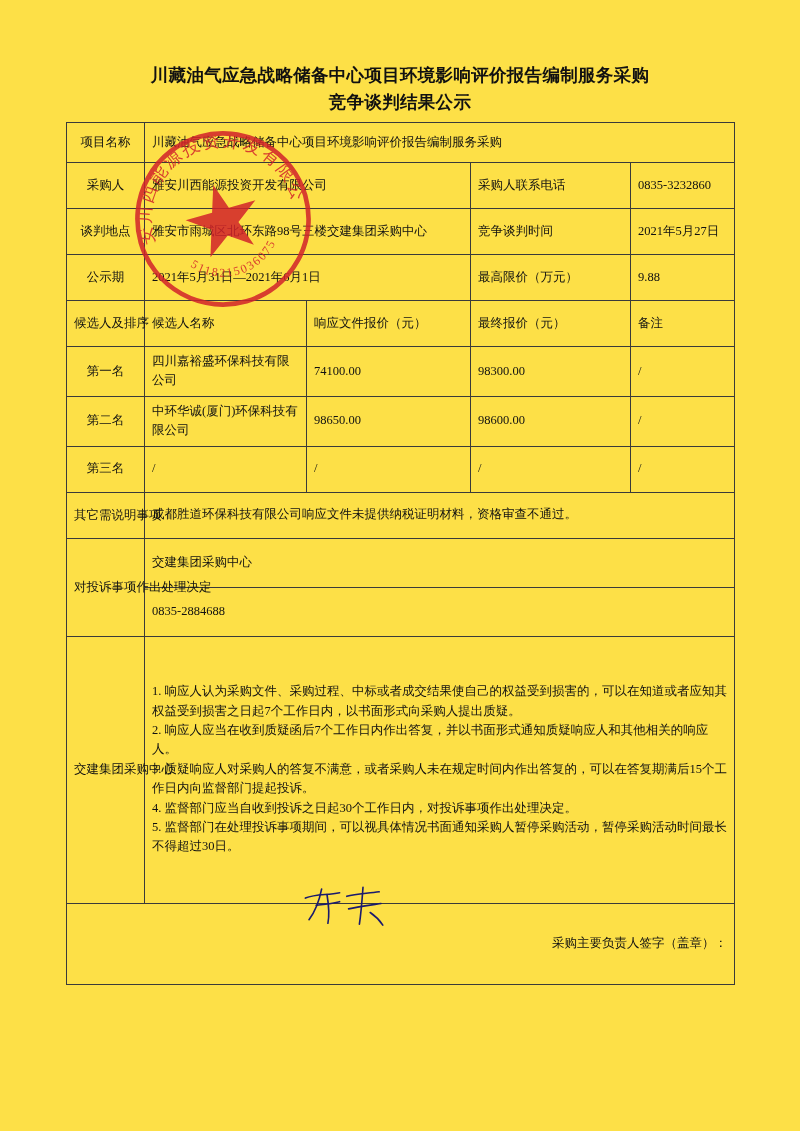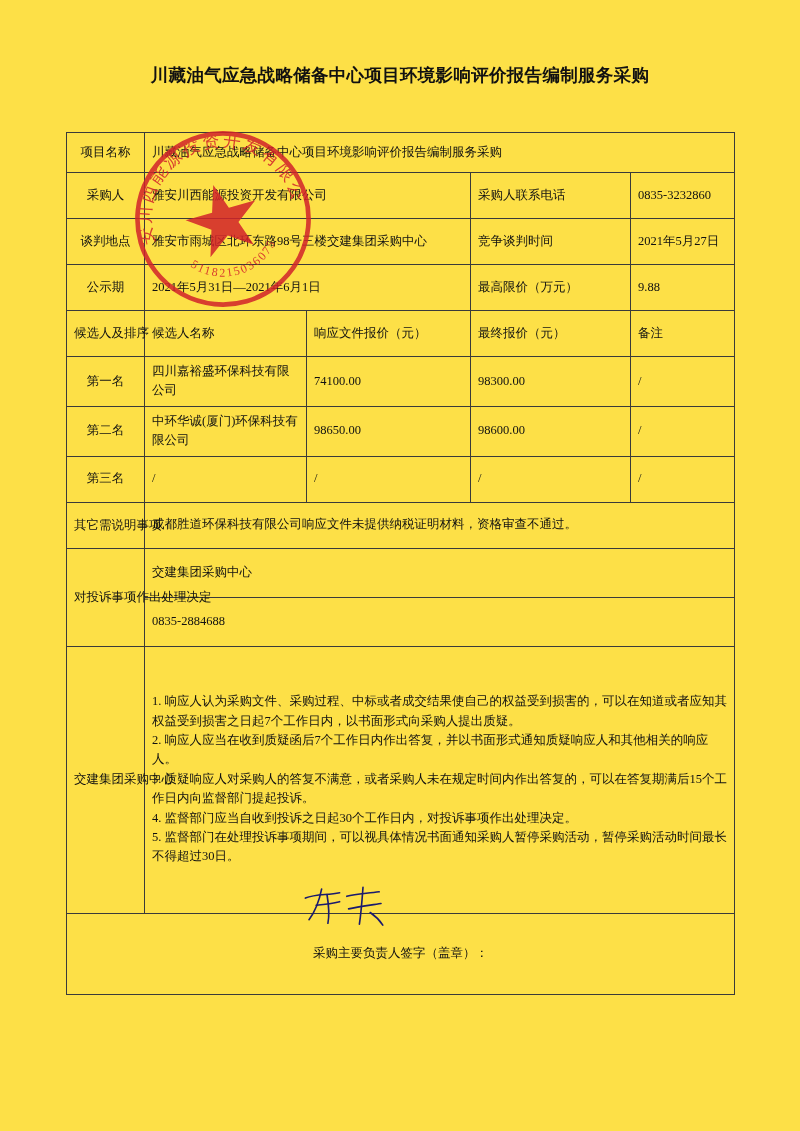--- a/index.html
+++ b/index.html
@@ -28,21 +28,21 @@
     letter-spacing: 0.3px;
     color: #111;
     font-family: "Liberation Sans", sans-serif;
   }
   .doc-title .line2 {
     display: block;
   }
   table.main {
     position: absolute;
     left: 66px;
-    top: 132px;
+    top: 122px;
     width: 668px;
     border-collapse: collapse;
     table-layout: fixed;
     padding-left: 20px;
   }
   table.main td {
     border: 1px solid #3a3a3a;
     font-size: 12.5px;
     color: #111;
     padding: 5px 7px;
@@ -68,21 +68,21 @@
     line-height: 1.95;
     font-size: 12.5px;
   }
   .notes-cell .ln { display: block; }
 
   .sign-row td {
     height: 70px;
     vertical-align: middle;
   }
   .sign-label {
-    text-align: center;
+    text-align: right;
     padding-left: 12px;
     font-size: 12.5px;
     margin-left: 33px;
   }
 
   
   .stamp {
     position: absolute;
     left: 130px;
     top: 126px;
@@ -105,20 +105,21 @@
   }
   .signature svg { display: block; }
 </style>
 </head>
 <body>
 
 <div class="page">
 
   <h1 class="doc-title">
     <span>川藏油气应急战略储备中心项目环境影响评价报告编制服务采购</span>
+    <span class="line2">竞争谈判结果公示</span>
   </h1>
 
   <table class="main">
     <colgroup>
       <col style="width:78px">
       <col style="width:162px">
       <col style="width:164px">
       <col style="width:160px">
       <col style="width:104px">
     </colgroup>

